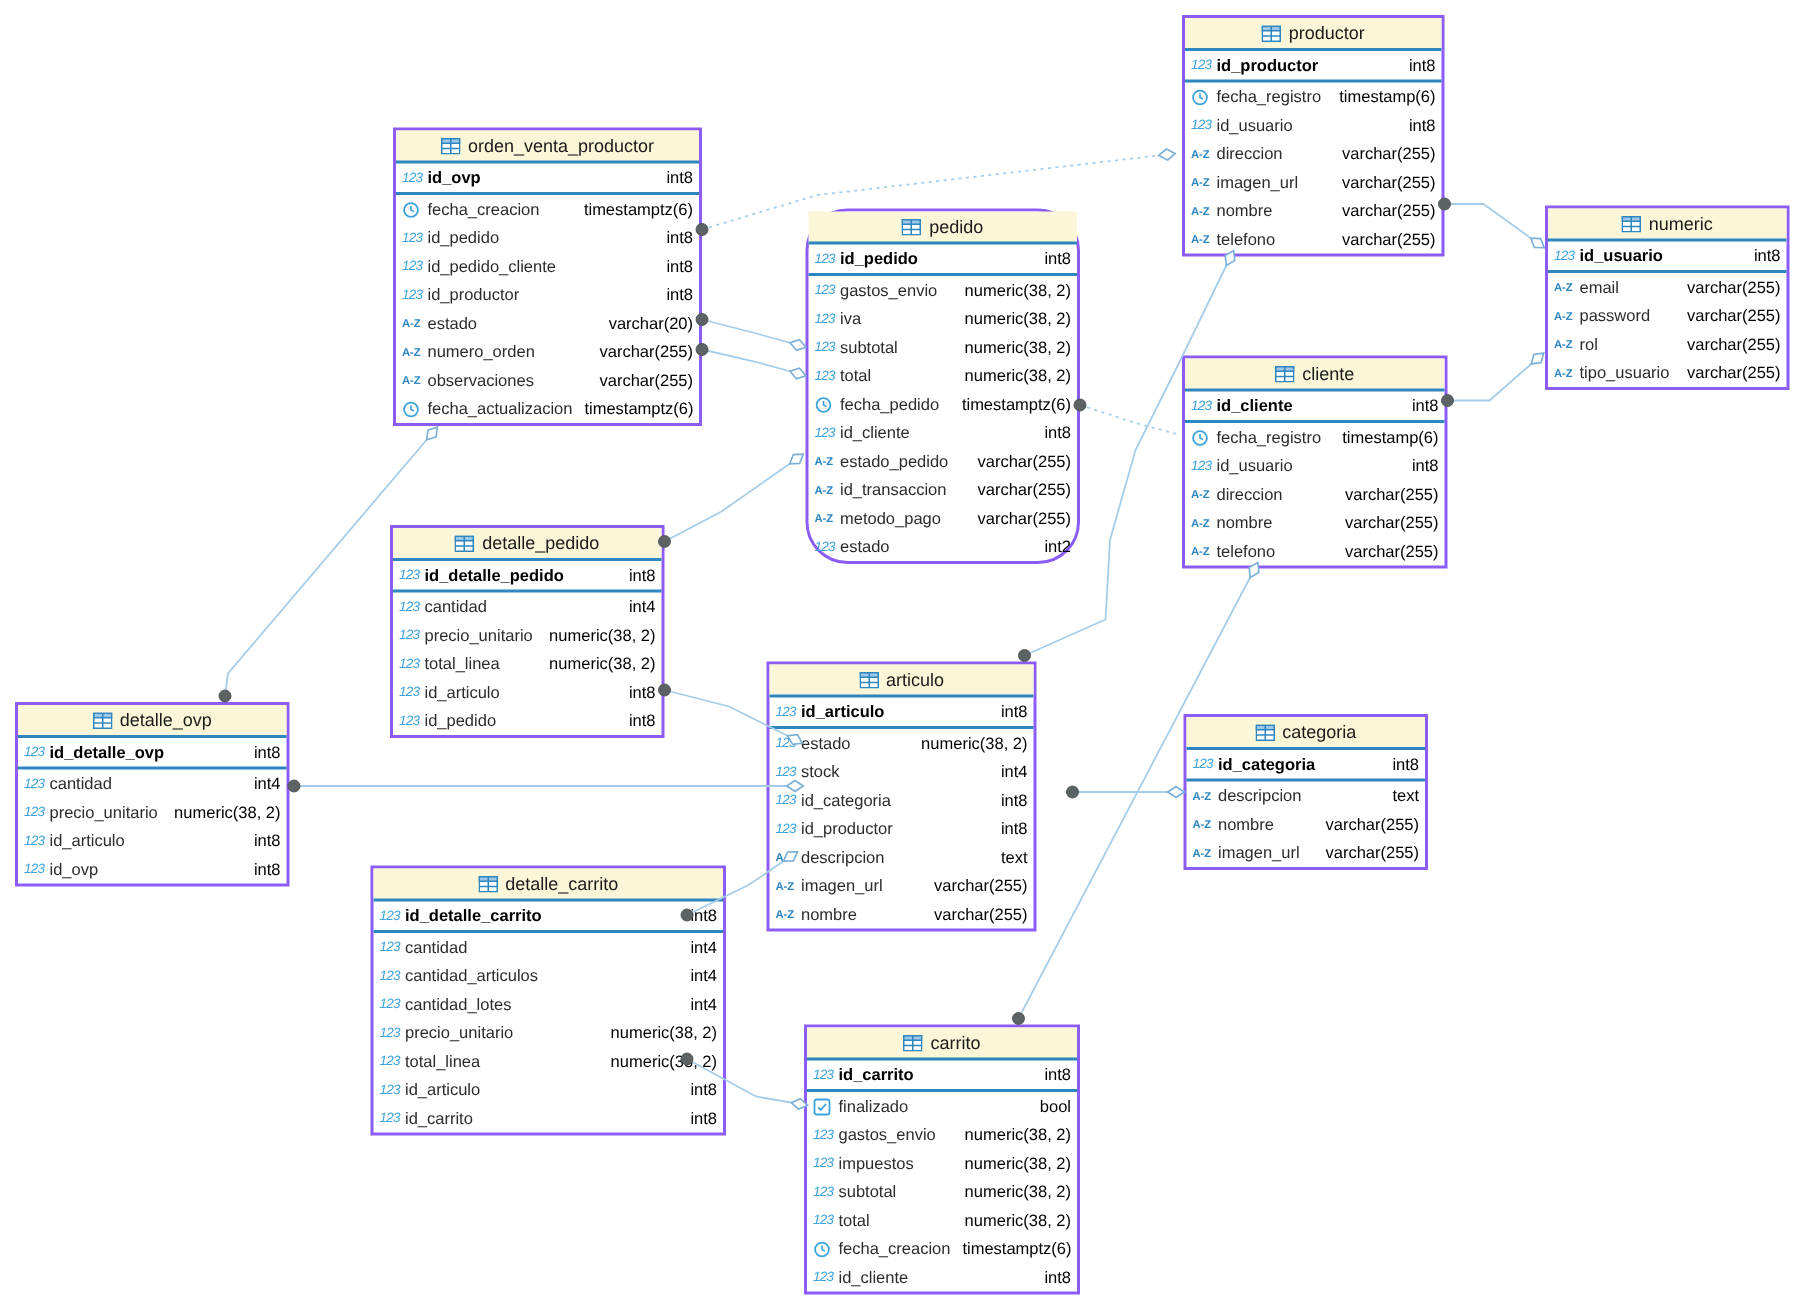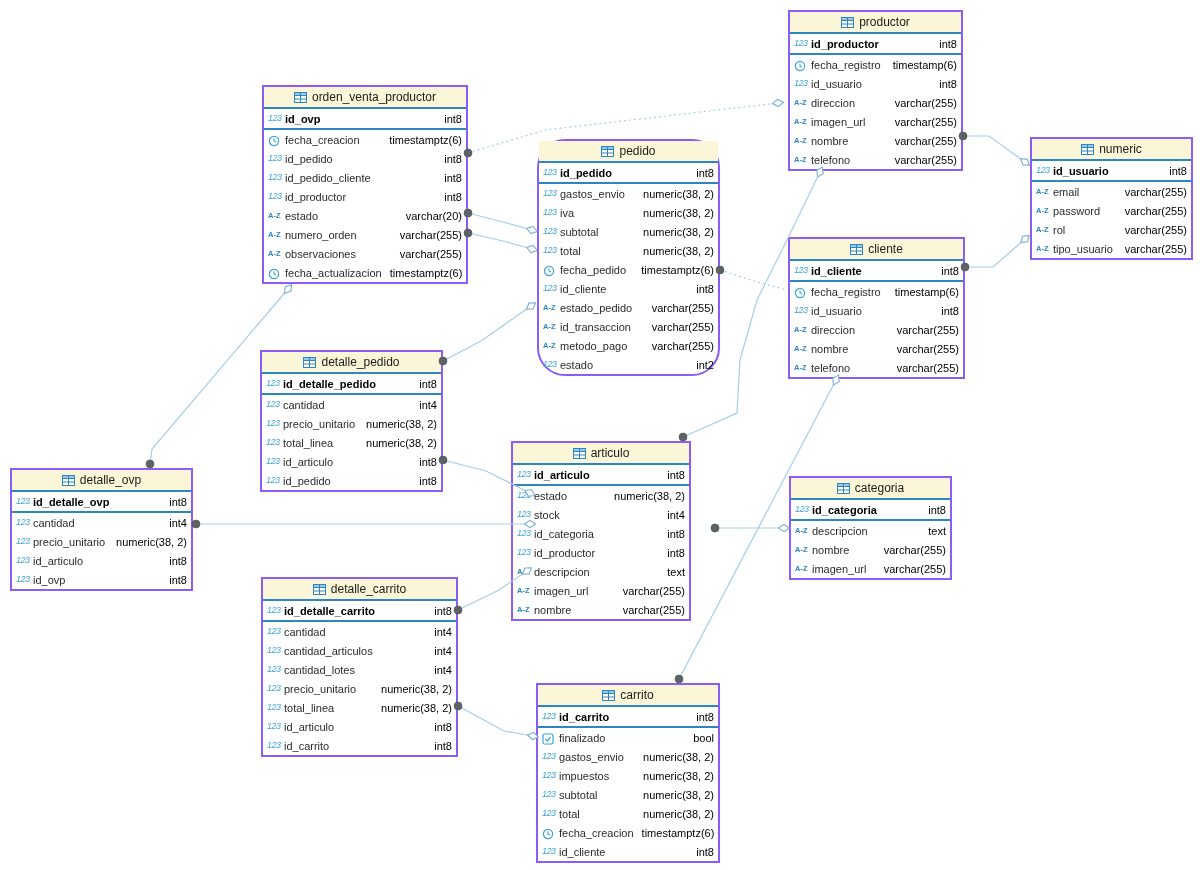--- a/index.html
+++ b/index.html
@@ -517,21 +517,21 @@
           <span class="fname">nombre</span>
           <span class="ftype">varchar(255)</span>
         </div>
         <div class="row">
           <span class="ic str">A-Z</span>
           <span class="fname">imagen_url</span>
           <span class="ftype">varchar(255)</span>
         </div>
       </div>
     </div>
-    <div class="tbl" style="left: 261px; top: 577px; width: 197px;">
+    <div class="tbl" style="left: 247px; top: 577px; width: 237px;">
       <div class="tbl-title">
         <svg width="13" height="11" viewBox="0 0 13 11">
           <rect x="0.5" y="0.5" width="12" height="10" fill="#fff" stroke="#2e86c0" stroke-width="1"></rect>
           <rect x="0.5" y="0.5" width="12" height="3" fill="#9cc7e8" stroke="#2e86c0" stroke-width="1"></rect>
           <line x1="6.5" y1="0.5" x2="6.5" y2="10.5" stroke="#2e86c0" stroke-width="1"></line>
           <line x1="0.5" y1="7" x2="12.5" y2="7" stroke="#2e86c0" stroke-width="1"></line>
         </svg>
         <span>detalle_carrito</span>
       </div>
       <div class="sec-pk">

